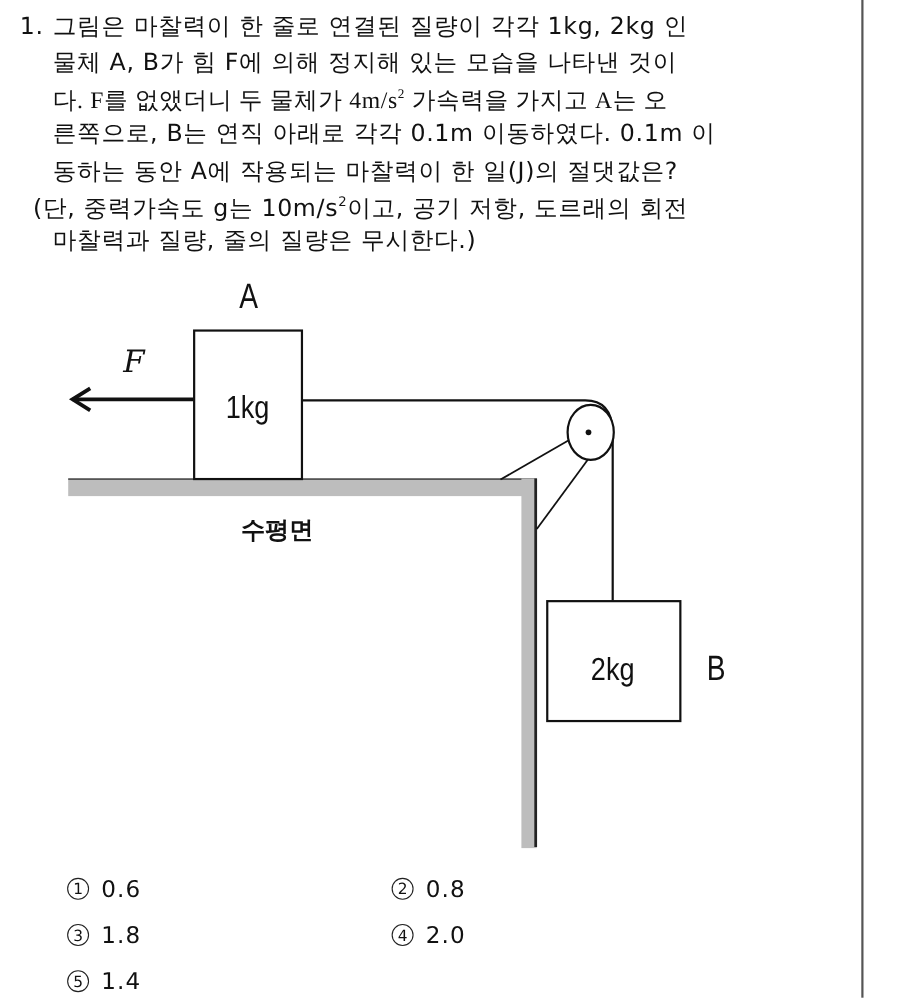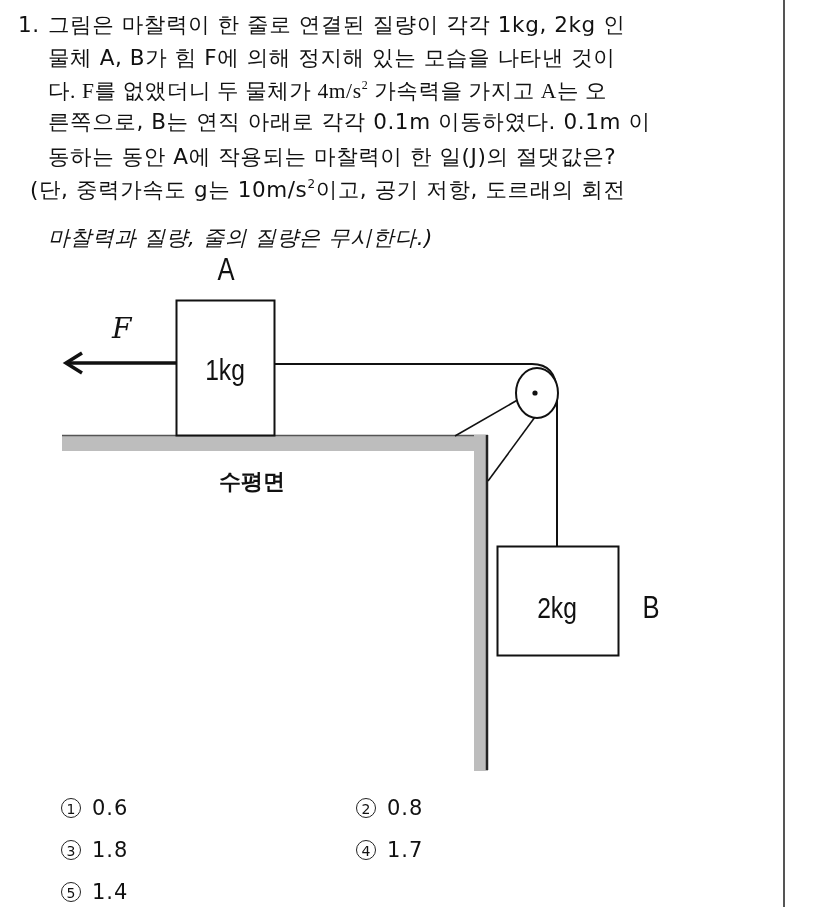--- a/index.html
+++ b/index.html
@@ -23,21 +23,21 @@
 <div class="right-rule"></div>
 
 <div class="question">
   <span class="q-line q-num" style="top:2px;">1.</span>
   <span class="q-line" style="left:30px; top:2px;">그림은 마찰력이 한 줄로 연결된 질량이 각각 1kg, 2kg 인</span>
   <span class="q-line" style="left:30px; top:35px;text-align:center;">물체 A, B가 힘 F에 의해 정지해 있는 모습을 나타낸 것이</span>
   <span class="q-line" style="left:30px; top:68px;font-family:Liberation Serif, serif;"><span>다. F를 없앴더니 두 물체가 4m/s</span><sup>2</sup><span> 가속력을 가지고 A는 오</span></span>
   <span class="q-line" style="left:30px; top:99px;">른쪽으로, B는 연직 아래로 각각 0.1m 이동하였다. 0.1m 이</span>
   <span class="q-line" style="left:30px; top:134px;">동하는 동안 A에 작용되는 마찰력이 한 일(J)의 절댓값은?</span>
   <span class="q-line" style="left:12px; top:167px;"><span>(단, 중력가속도 g는 10m/s</span><sup>2</sup><span>이고, 공기 저항, 도르래의 회전</span></span>
-  <span class="q-line" style="left:30px; top:215px;font-style:italic;">마찰력과 질량, 줄의 질량은 무시한다.)</span>
+  <span class="q-line" style="left:30px; top:196px;">마찰력과 질량, 줄의 질량은 무시한다.)</span>
 </div>
 
 <svg class="diagram" width="826" height="907" viewBox="0 0 826 907">
 
   <g>
     <rect x="62" y="435" width="426" height="16" fill="#bdbdbd"></rect>
     <line x1="62" y1="435.5" x2="488" y2="435.5" stroke="#555" stroke-width="1.5"></line>
   </g>
 
   <g>
@@ -80,19 +80,19 @@
   <div class="choice" style="left:356px; top:795px;">
     <span class="circ">2</span>
     <span class="choice-val">0.8</span>
   </div>
   <div class="choice" style="left:61px; top:837px;">
     <span class="circ">3</span>
     <span class="choice-val">1.8</span>
   </div>
   <div class="choice" style="left:356px; top:837px;">
     <span class="circ">4</span>
-    <span class="choice-val">1.7</span>
+    <span class="choice-val">2.0</span>
   </div>
   <div class="choice" style="left:61px; top:879px;">
     <span class="circ">5</span>
     <span class="choice-val">1.4</span>
   </div>
 </div>
 
 </body></html>

